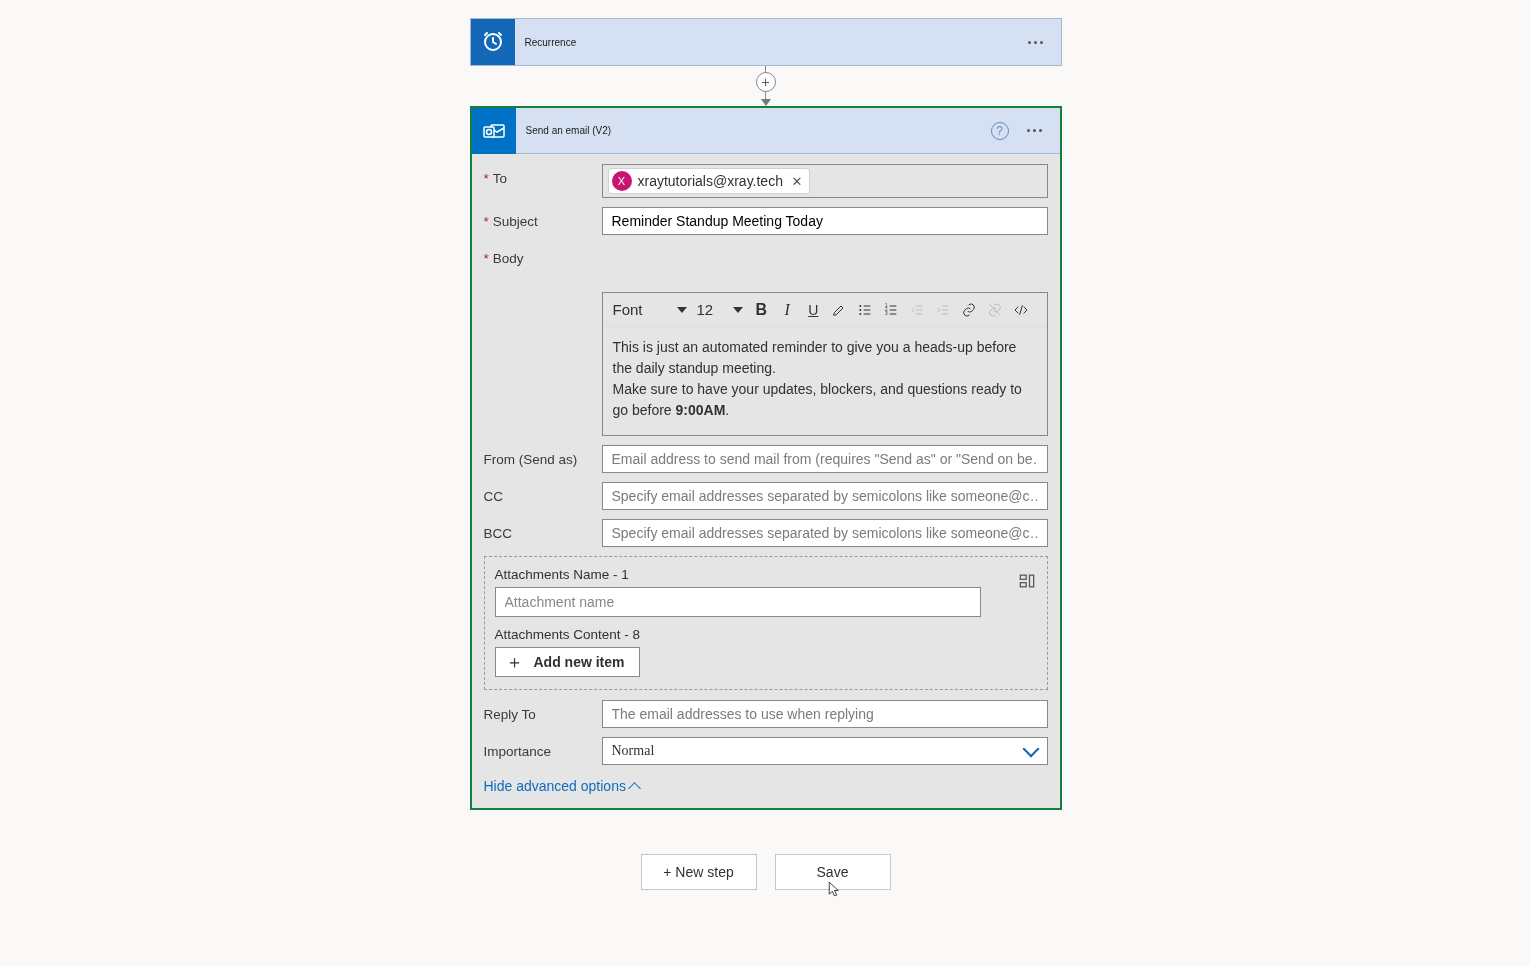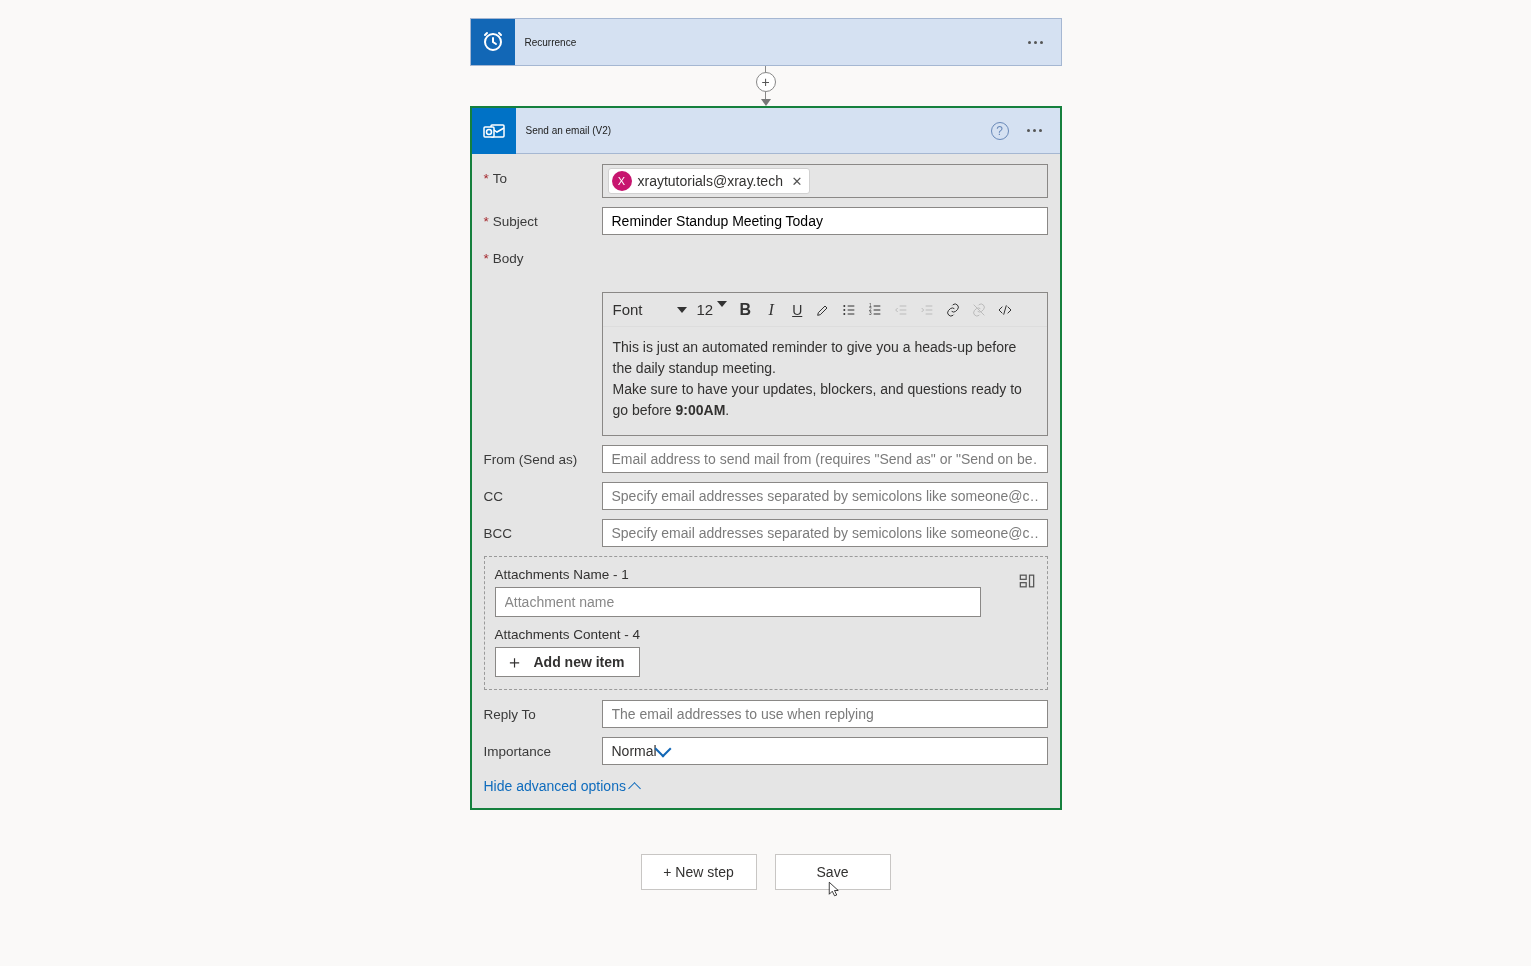--- a/index.html
+++ b/index.html
@@ -194,21 +194,21 @@
   .rt-font {
     display: flex; align-items: center;
     border: none;
     padding: 0 4px 0 6px;
     height: 28px;
     gap: 34px;
     font-size: 15px;
     cursor: pointer;
   }
   .rt-size {
-    display: flex; gap: 4px;
+    display: flex; align-items: center; gap: 20px;
     padding: 0 4px; font-size: 15px; cursor: pointer;
   }
   .caret-down {
     width: 0; height: 0;
     border-left: 5px solid transparent;
     border-right: 5px solid transparent;
     border-top: 6px solid #333;
   }
   .rt-content {
     padding: 10px 10px 14px 10px;
@@ -257,23 +257,24 @@
     font-weight: 600;
     font-size: 14px;
     cursor: pointer;
   }
   .add-item-btn .plus {
     font-size: 18px; line-height: 1; font-weight: 300;
   }
 
   
   .select {
-    display: flex; align-items: center; 
+    display: flex; align-items: center; justify-content: space-between;
     cursor: pointer;
     padding-right: 10px;
+    font-family: Liberation Serif, serif;
   }
   .chev {
     width: 12px; height: 12px;
     border-right: 2px solid #1267b6;
     border-bottom: 2px solid #1267b6;
     transform: rotate(45deg);
     margin-top: -4px;
   }
 
   .hide-adv {
@@ -510,21 +511,21 @@
       <div class="attach-box">
         <div class="attach-mode-icon">
           <svg viewBox="0 0 24 24" width="20" height="20" fill="none" stroke="#555" stroke-width="1.5">
             <rect x="4" y="5" width="7" height="5"></rect>
               <rect x="4" y="14" width="7" height="5"></rect>
             <rect x="15" y="5" width="5" height="14"></rect>
           </svg>
         </div>
         <label class="attach-field-label">Attachments Name - 1</label>
         <input type="text" class="attach-input" placeholder="Attachment name" style="">
-        <label class="attach-field-label">Attachments Content - 4</label>
+        <label class="attach-field-label">Attachments Content - 8</label>
         <div class="add-item-btn">
           <span class="plus">＋</span>
           <span>Add new item</span>
         </div>
       </div>
 
       
       <div class="row">
         <label class="field-label">Reply To</label>
         <div class="field">

